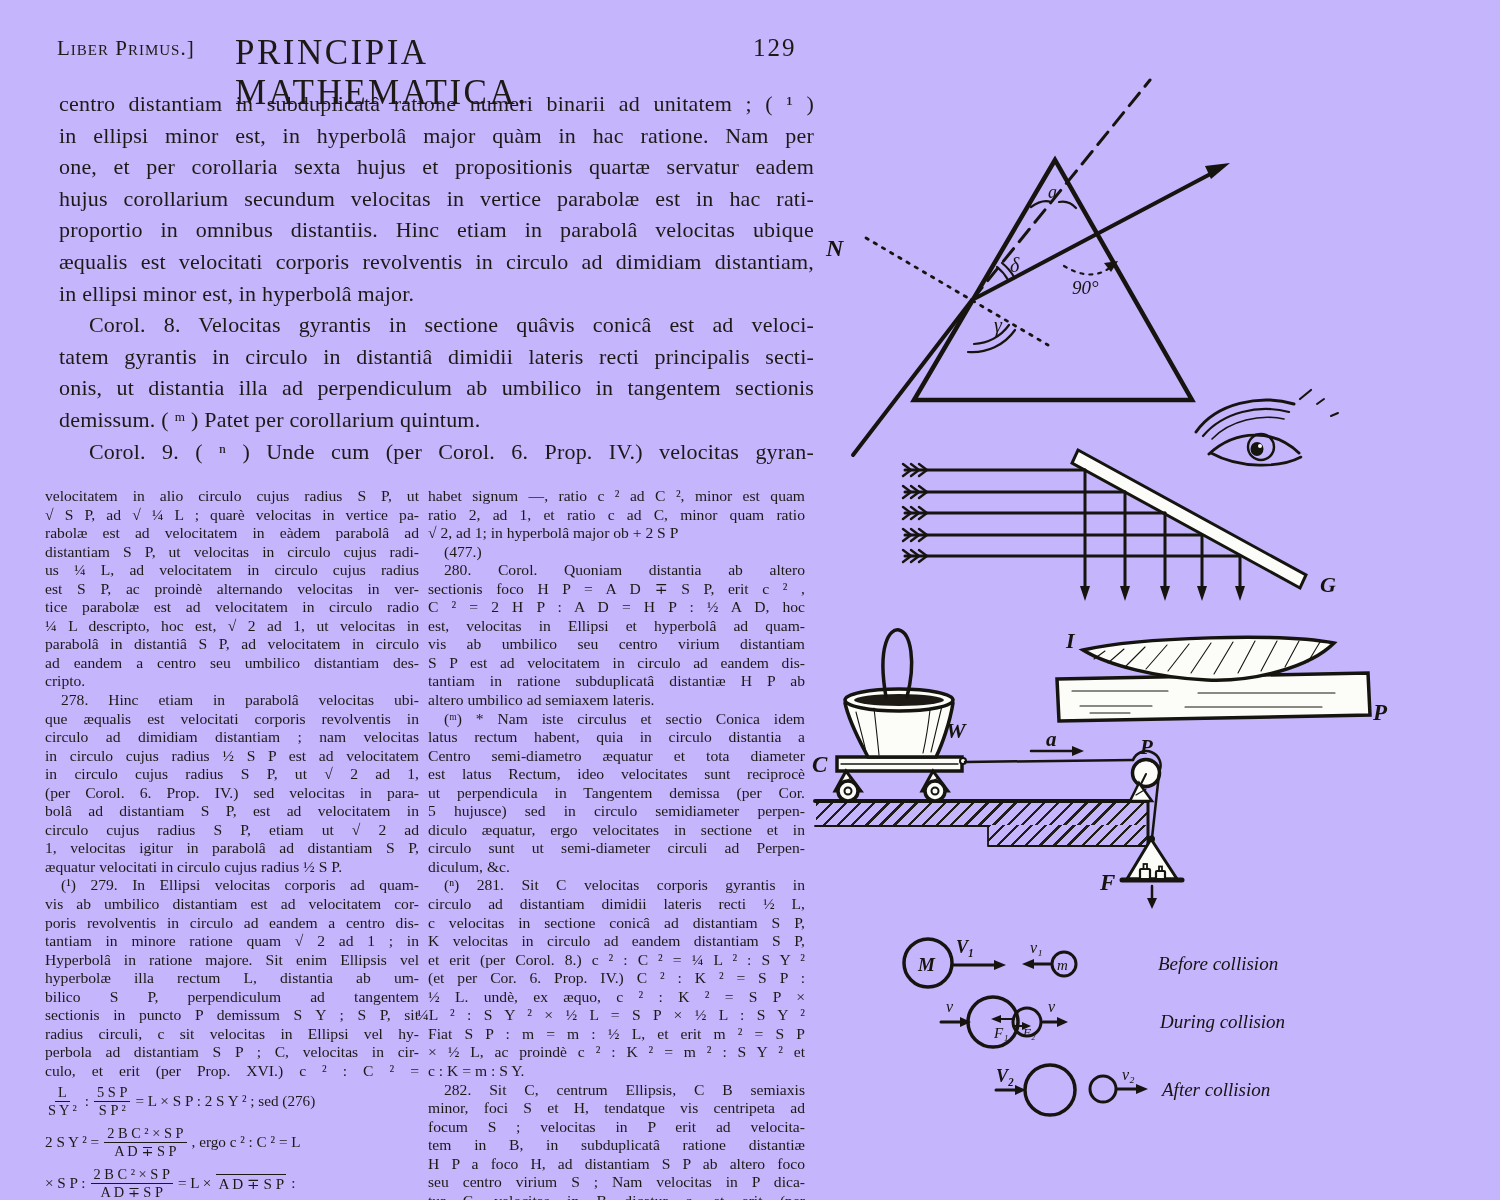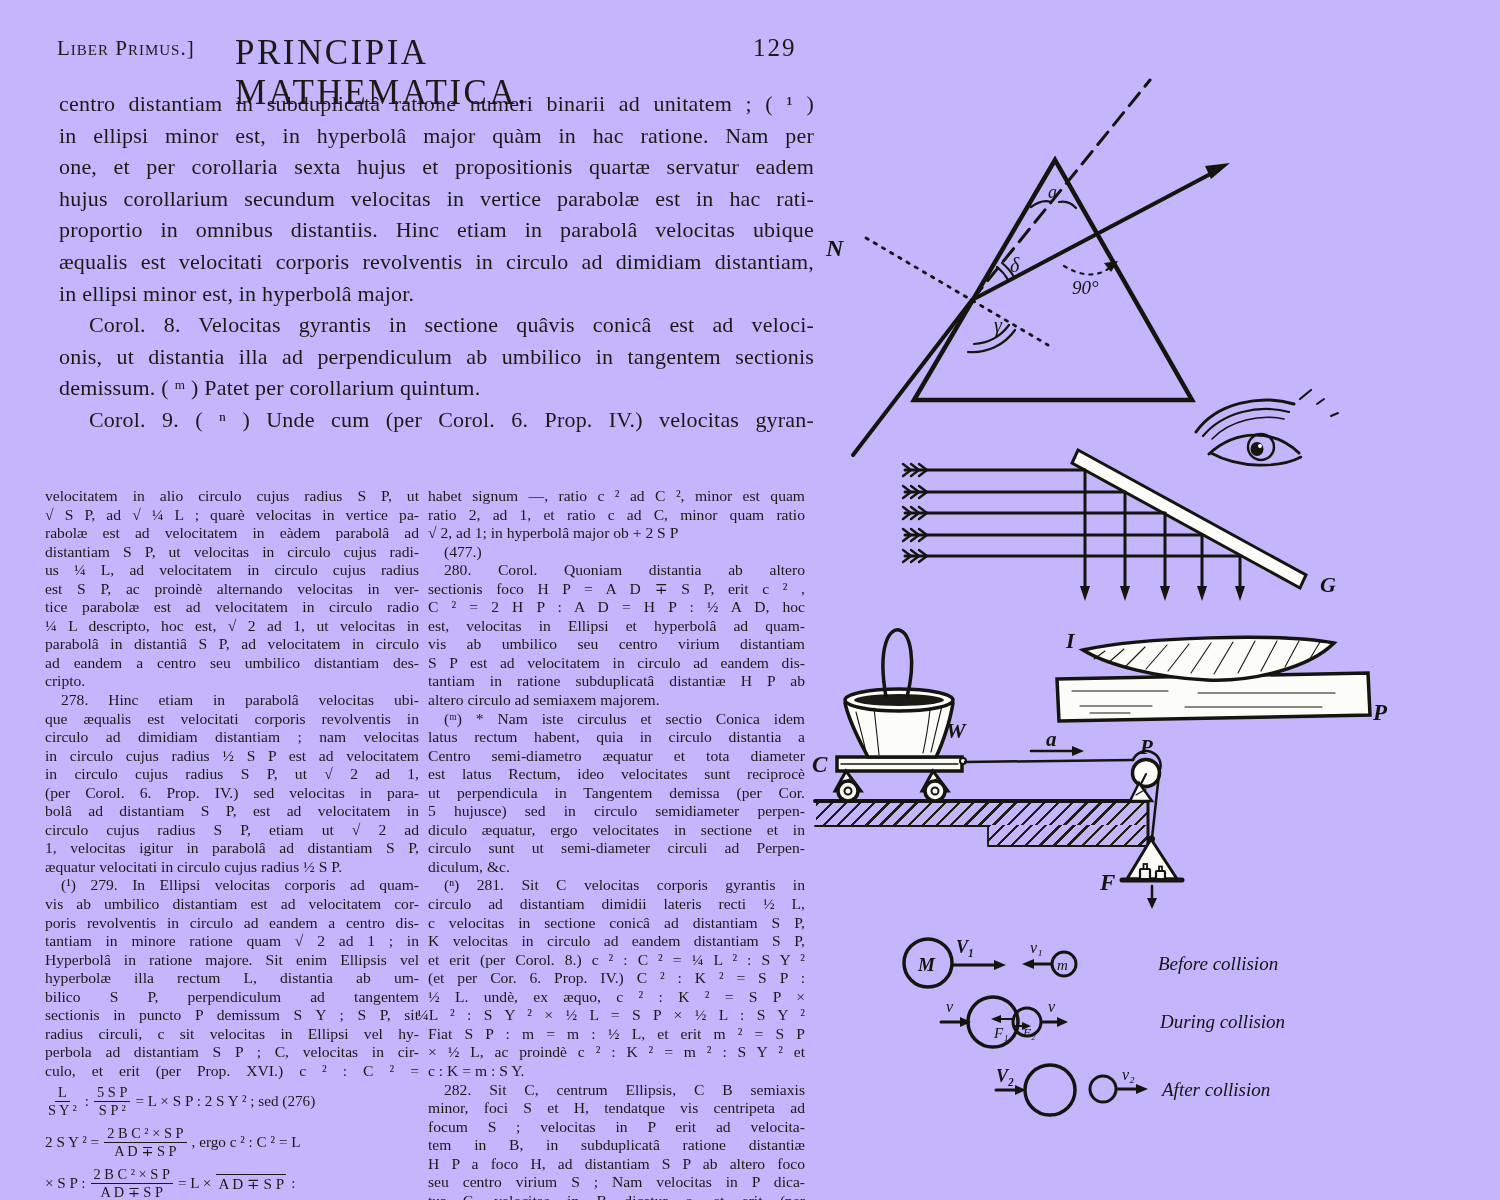--- a/index.html
+++ b/index.html
@@ -42,20 +42,21 @@
   <div class="main-text">
 
   <div class="ln m-ln"><span>centro distantiam in subduplicatâ ratione numeri binarii ad unitatem ; ( ¹ )</span><span></span><span></span></div>
       <div class="ln m-ln"><span>in ellipsi  minor est, in hyperbolâ major  quàm in hac ratione.   Nam per</span><span></span><span></span></div>
       <div class="ln m-ln"><span>one, et  per corollaria sexta hujus et propositionis quartæ  servatur eadem</span><span></span><span></span></div>
       <div class="ln m-ln"><span>hujus corollarium secundum velocitas in vertice parabolæ  est in hac rati-</span><span></span><span></span></div>
       <div class="ln m-ln"><span>proportio in omnibus distantiis.   Hinc etiam in parabolâ velocitas ubique</span><span></span><span></span></div>
       <div class="ln m-ln"><span>æqualis est velocitati corporis revolventis in circulo ad dimidiam distantiam,</span><span></span><span></span></div>
       <div class="ln m-ln nj"><span>in ellipsi minor est, in hyperbolâ major.</span><span></span><span></span></div>
       <div class="ln m-ln ind"><span class=" i">Corol.</span><span> 8.   Velocitas gyrantis in sectione quâvis  conicâ est ad veloci-</span><span></span></div>
+      <div class="ln m-ln"><span>tatem gyrantis in circulo in distantiâ dimidii lateris recti  principalis secti-</span><span></span><span></span></div>
       <div class="ln m-ln"><span>onis, ut distantia illa ad perpendiculum ab umbilico in tangentem sectionis</span><span></span><span></span></div>
       <div class="ln m-ln nj"><span>demissum.   ( ᵐ )   Patet per corollarium quintum.</span><span></span><span></span></div>
       <div class="ln m-ln ind"><span class=" i">Corol.</span><span> 9.   ( ⁿ )  Unde cum  (per  Corol.  6. Prop. IV.) velocitas  gyran-</span><span></span></div>
     </div>
 
   <div class="fn-col fn-left">
     <div>
 
     <div class="ln"><span>velocitatem in alio circulo cujus radius S P, ut</span><span></span><span></span></div>
         <div class="ln"><span>√ S P, ad √ ¼ L ; quarè velocitas in vertice pa-</span><span></span><span></span></div>
@@ -128,21 +129,21 @@
       <div class="ln"><span>ratio 2, ad 1, et ratio c ad C, minor quam ratio</span><span></span><span></span></div>
       <div class="ln nj"><span>√ 2, ad 1;  in hyperbolâ major ob + 2 S P</span><span></span><span></span></div>
       <div class="ln nj ind"><span>(477.)</span><span></span><span></span></div>
       <div class="ln ind"><span>280.  </span><span class=" i">Corol.</span><span>   Quoniam distantia ab altero</span></div>
       <div class="ln"><span>sectionis foco H P = A D ∓ S P, erit c ² ,</span><span></span><span></span></div>
       <div class="ln"><span>C ² = 2 H P : A D = H P : ½ A D, hoc</span><span></span><span></span></div>
       <div class="ln"><span>est, velocitas in Ellipsi et hyperbolâ ad quam-</span><span></span><span></span></div>
       <div class="ln"><span>vis ab umbilico seu centro virium distantiam</span><span></span><span></span></div>
       <div class="ln"><span>S P est ad velocitatem in circulo ad eandem dis-</span><span></span><span></span></div>
       <div class="ln"><span>tantiam in ratione subduplicatâ distantiæ H P ab</span><span></span><span></span></div>
-      <div class="ln nj"><span>altero circulo ad semiaxem majorem.</span><span></span><span></span></div>
+      <div class="ln nj"><span>altero umbilico ad semiaxem lateris.</span><span></span><span></span></div>
       <div class="ln ind"><span>(ᵐ) * Nam iste circulus et sectio Conica idem</span><span></span><span></span></div>
       <div class="ln"><span>latus rectum habent, quia in circulo distantia a</span><span></span><span></span></div>
       <div class="ln"><span>Centro semi-diametro æquatur et tota  diameter</span><span></span><span></span></div>
       <div class="ln"><span>est latus Rectum, ideo velocitates sunt reciprocè</span><span></span><span></span></div>
       <div class="ln"><span>ut perpendicula in Tangentem demissa (per Cor.</span><span></span><span></span></div>
       <div class="ln"><span>5  hujusce) sed in circulo semidiameter perpen-</span><span></span><span></span></div>
       <div class="ln"><span>diculo æquatur, ergo velocitates in sectione et in</span><span></span><span></span></div>
       <div class="ln"><span>circulo sunt ut semi-diameter circuli ad Perpen-</span><span></span><span></span></div>
       <div class="ln nj"><span>diculum, &amp;c.</span><span></span><span></span></div>
       <div class="ln ind"><span>(ⁿ) 281.  Sit C velocitas corporis gyrantis in</span><span></span><span></span></div>

